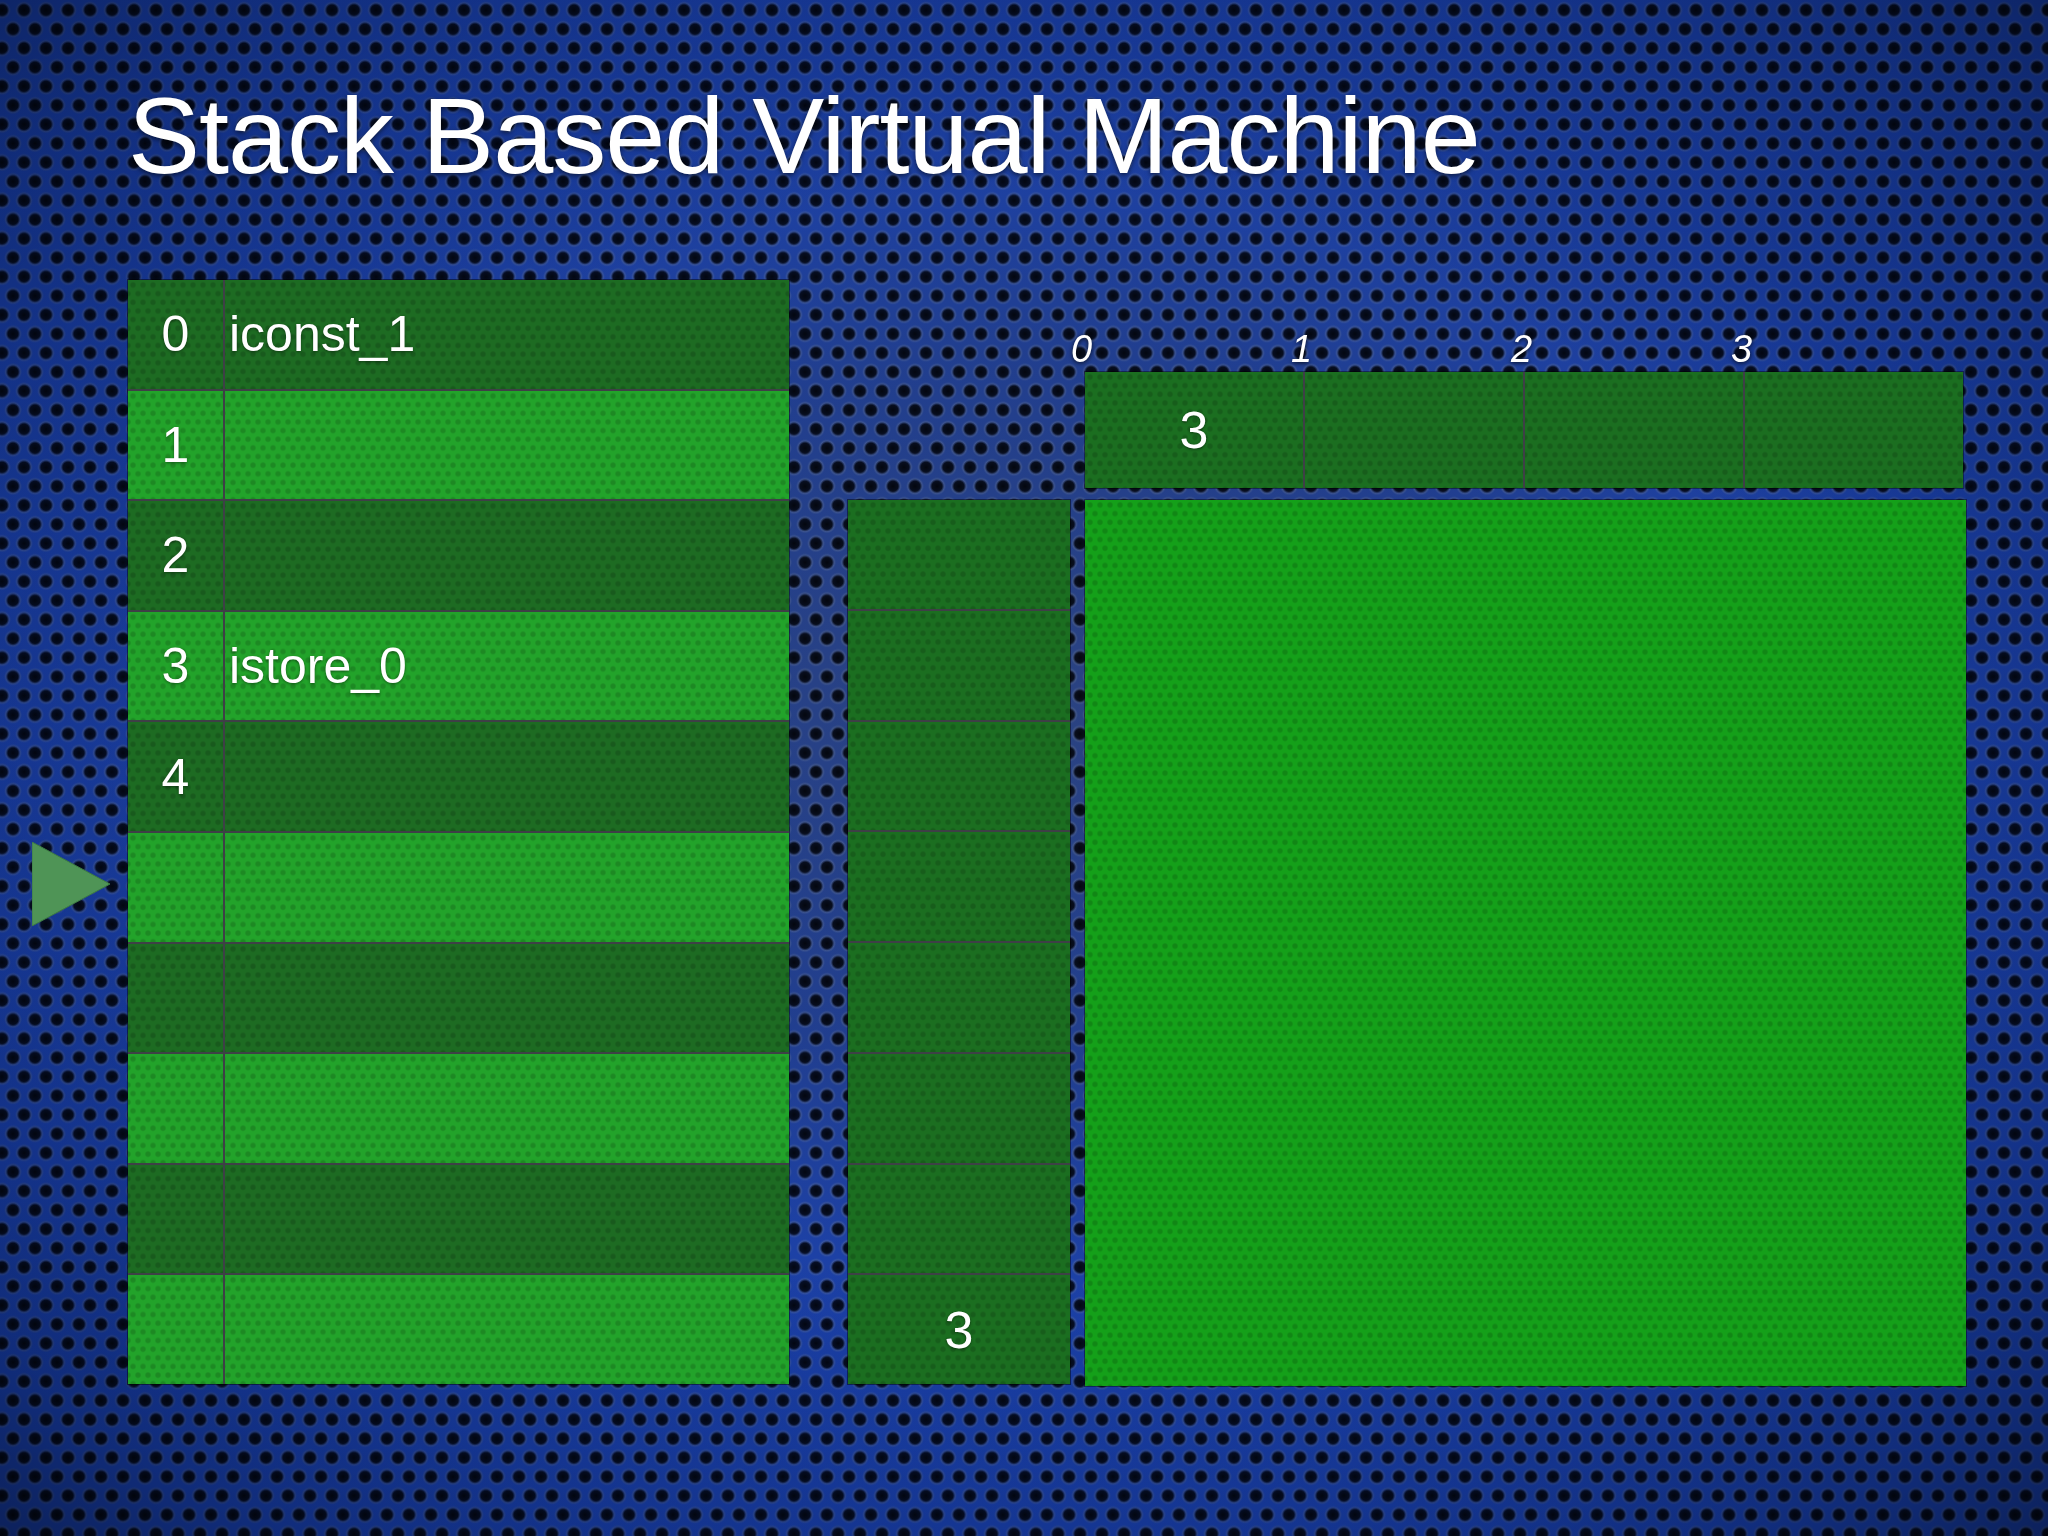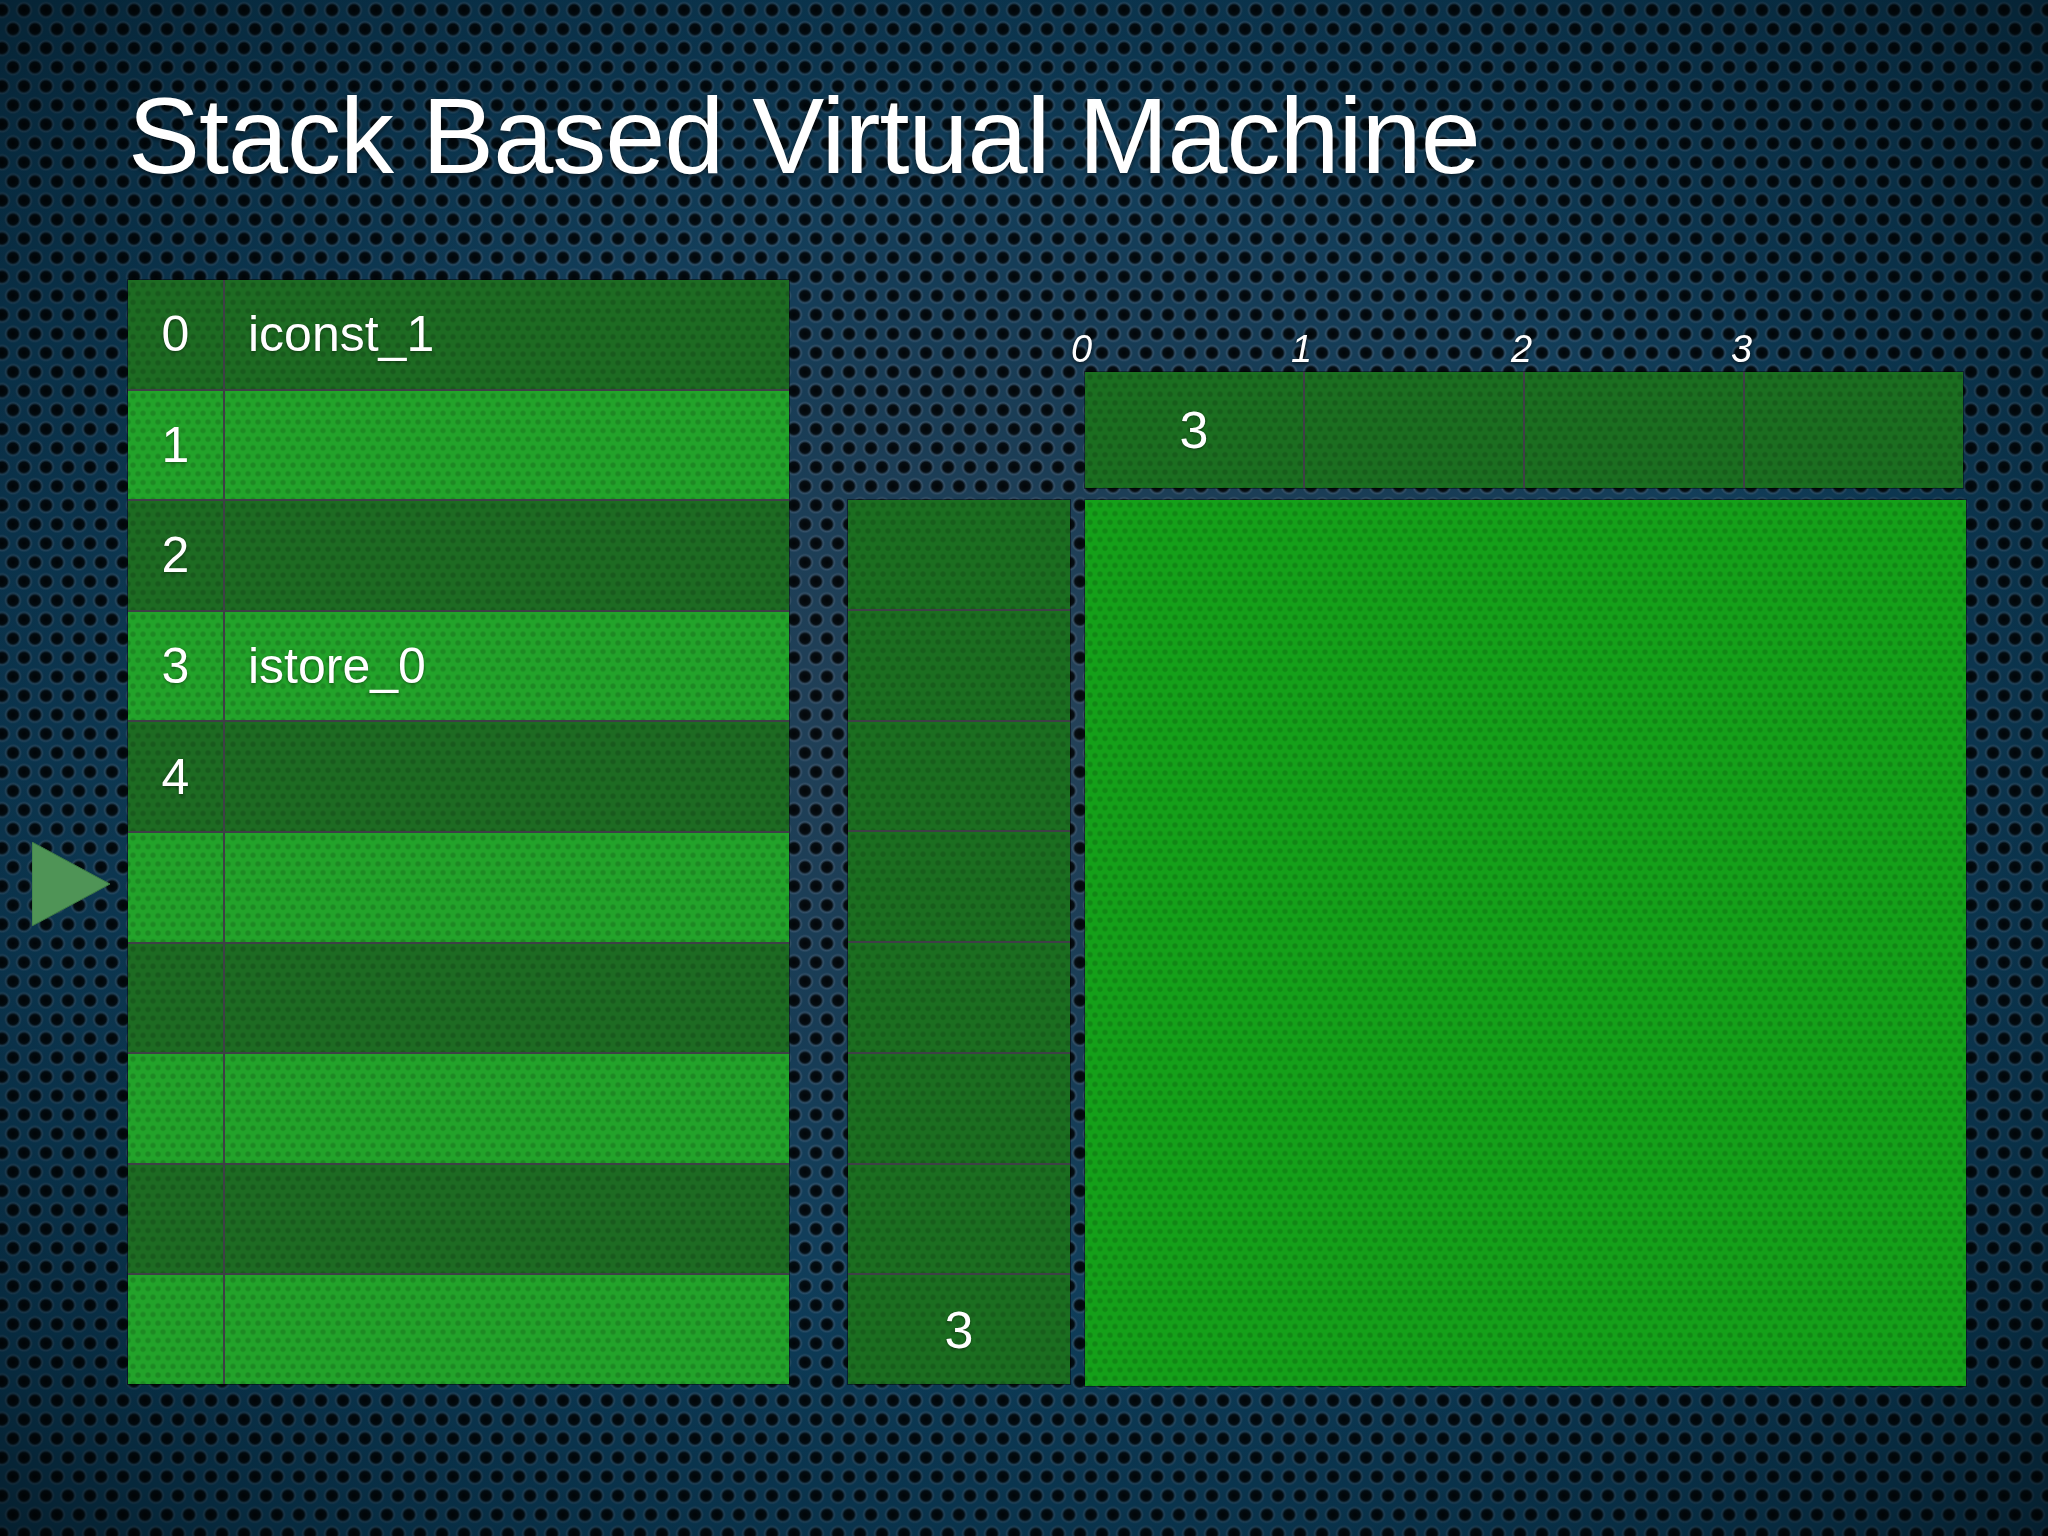--- a/index.html
+++ b/index.html
@@ -13,21 +13,21 @@
     height: 1536px;
     overflow: hidden;
     font-family: "Liberation Sans", sans-serif;
   }
 
   
   #slide {
     position: relative;
     width: 2048px;
     height: 1536px;
-    background-color: #0c4a6e;
+    background-color: #1d4ed8;
     overflow: hidden;
   }
 
   
   #bg-glow {
     position: absolute;
     inset: 0;
     background:
       radial-gradient(ellipse 78% 72% at 50% 46%,
         rgba(52,60,74,0.62) 0%,
@@ -128,21 +128,21 @@
     font-weight: 300;
     z-index: 2;
     text-shadow: 0 1px 3px rgba(0,0,0,0.45);
   }
   .bc-op {
     position: relative;
     flex: 1 1 auto;
     height: 100%;
     display: flex;
     align-items: center;
-    padding-left: 23px;
+    padding-left: 4px;
     box-sizing: border-box;
     color: #ffffff;
     font-size: 50px;
     font-weight: 300;
     z-index: 2;
     text-shadow: 0 1px 3px rgba(0,0,0,0.45);
   }
 
   
   #pc-marker {

